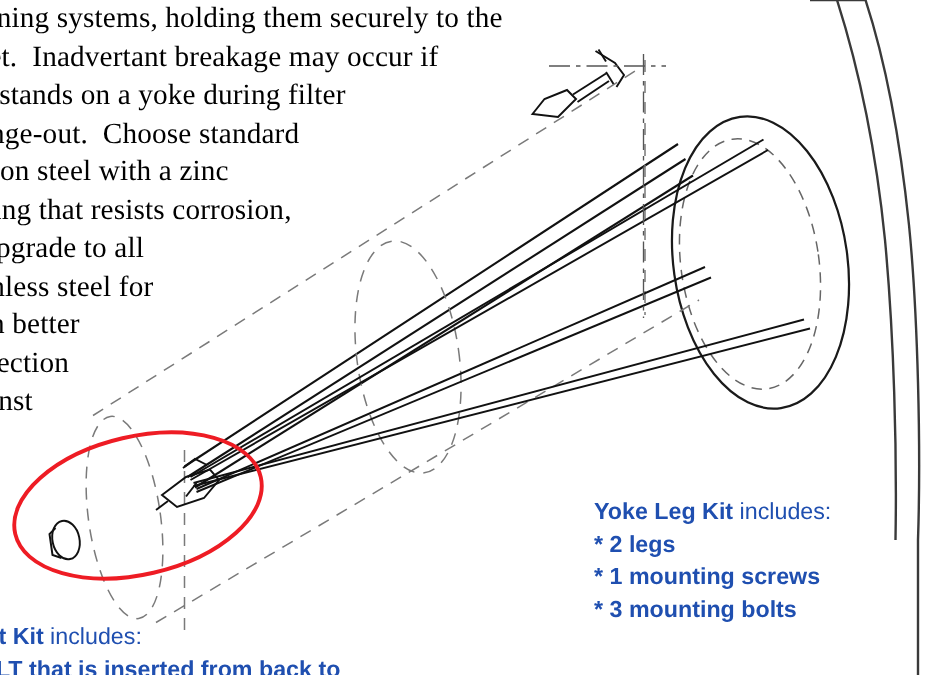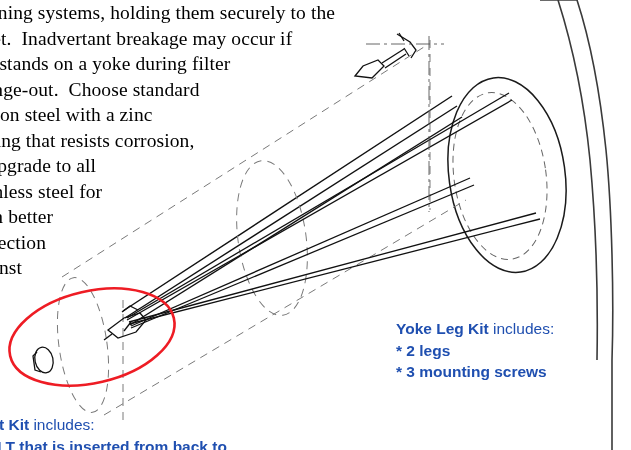--- a/index.html
+++ b/index.html
@@ -36,21 +36,21 @@
     font-weight: bold;
     font-size: 15.5px;
     line-height: 21.5px;
     white-space: nowrap;
   }
   .callout .normal {
     font-weight: normal;
   }
   #yoke-kit {
     left: 396px;
-    top: 318px;
+    top: 331px;
   }
   #bolt-kit {
     left: -26px;
     top: 414px;
   }
   .callout .bullet-line {
     display: block;
   }
   
   #drawing {
@@ -144,21 +144,22 @@
 or upgrade to all
 stainless steel for
 even better
 protection
 against
 rust</div>
 
   <div class="callout" id="yoke-kit">
     <span class="bullet-line"><span>Yoke Leg Kit</span><span class="normal"> includes:</span></span>
     <span class="bullet-line">*  2 legs</span>
-    <span class="bullet-line">*  3 mounting screws</span>
+    <span class="bullet-line">*  1 mounting screws</span>
+    <span class="bullet-line">*  3 mounting bolts</span>
   </div>
 
   <div class="callout" id="bolt-kit">
     <span class="bullet-line"><span>Bolt Kit</span><span class="normal"> includes:</span></span>
     <span class="bullet-line">BOLT that is inserted from back to</span>
   </div>
 
 </div>
 
 </body></html>

